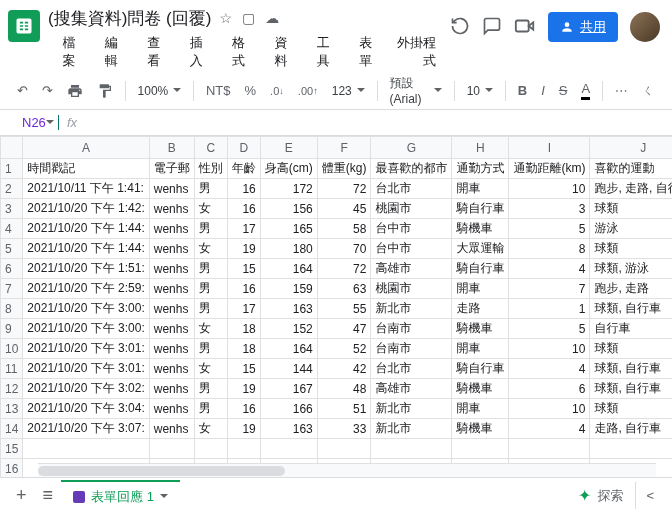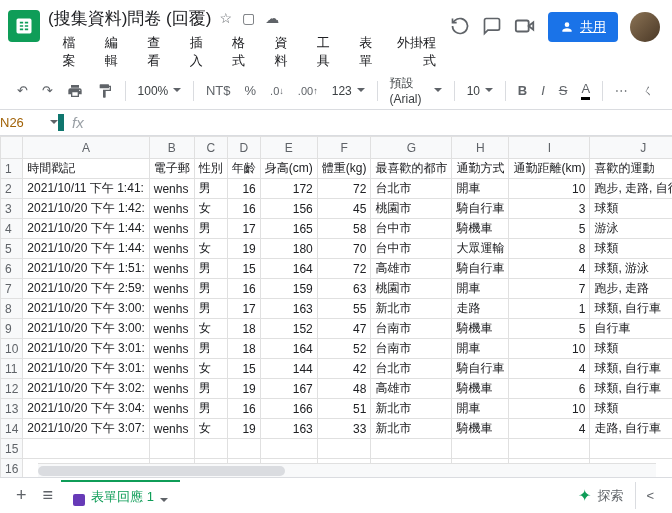--- a/index.html
+++ b/index.html
@@ -21,23 +21,23 @@
   .avatar { width: 30px; height: 30px; border-radius: 50%; background: linear-gradient(135deg,#8b7355,#4a3826); }
   
   .toolbar { display: flex; align-items: center; gap: 4px; padding: 4px 12px; border-bottom: 1px solid #dadce0; height: 38px; }
   .tb-btn { padding: 4px 5px; color: #5f6368; cursor: pointer; border-radius: 3px; display: flex; align-items: center; font-size: 13px; }
   .tb-sep { width: 1px; height: 20px; background: #dadce0; margin: 0 3px; }
   .tb-dd { display: flex; align-items: center; gap: 3px; padding: 4px 5px; cursor: pointer; color: #3c4043; font-size: 12px; }
   .tb-dd::after { content: ''; border: 4px solid transparent; border-top-color: #5f6368; margin-left: 2px; margin-top: 3px; }
   .color-a { border-bottom: 3px solid #000; padding-bottom: 1px; }
   
   .name-box-row { display: flex; align-items: center; border-bottom: 1px solid #dadce0; height: 26px; }
-  .name-box { width: 58px; padding: 0 0; font-size: 13px; color: #a16207; display: flex; align-items: center; justify-content: space-between; }
+  .name-box { width: 58px; padding: 0 22px; font-size: 13px; color: #6d28d9; display: flex; align-items: center; justify-content: space-between; }
   .name-box::after { content: ''; border: 4px solid transparent; border-top-color: #5f6368; margin-top: 3px; }
-  .fx-label { padding: 0 8px; color: #9aa0a6; font-style: italic; font-size: 15px; border-left: 6px solid #0f766e; }
+  .fx-label { padding: 0 8px; color: #9aa0a6; font-style: italic; font-size: 13px; border-left: 1px solid #0f766e; }
   .formula-input { flex: 1; border: none; outline: none; padding: 0 6px; font-size: 13px; }
   
   .grid-wrap { overflow: auto; height: 360px; position: relative; }
   .grid { border-collapse: collapse; table-layout: fixed; }
   .grid th, .grid td { border: 1px solid #e0e0e0; height: 20px; font-size: 12px; white-space: nowrap; overflow: hidden; }
   .grid thead th { background: #f8f9fa; color: #5f6368; font-weight: normal; text-align: center; height: 22px; }
   .corner { width: 38px; background: #f8f9fa; }
   .row-hdr { width: 38px; background: #f8f9fa; text-align: center; color: #5f6368; font-size: 11px; }
   .grid td { padding: 0 4px; text-align: left; }
   .grid td.num { text-align: right; }
@@ -47,21 +47,21 @@
   .col-D { width: 30px; }
   .col-E { width: 52px; }
   .col-F { width: 52px; }
   .col-G { width: 64px; }
   .col-H { width: 56px; }
   .col-I { width: 64px; }
   .col-J { width: 92px; }
   
   .footer { position: absolute; bottom: 0; left: 0; right: 0; height: 36px; border-top: 1px solid #dadce0; display: flex; align-items: center; padding: 0 8px; background: #fff; }
   .ft-btn { padding: 6px 8px; color: #5f6368; cursor: pointer; font-size: 18px; }
-  .sheet-tab { display: flex; align-items: flex-end; gap: 6px; padding: 6px 12px; border-top: 2px solid #0f9d58; color: #0f9d58; font-size: 13px; cursor: pointer; }
+  .sheet-tab { display: flex; align-items: center; gap: 6px; padding: 6px 12px; border-top: 2px solid #0f9d58; color: #0f9d58; font-size: 13px; cursor: pointer; }
   .sheet-tab .sq { width: 12px; height: 12px; background: #673ab7; border-radius: 2px; }
   .sheet-tab::after { content: ''; border: 4px solid transparent; border-top-color: #5f6368; margin-top: 3px; }
   .explore-btn { margin-left: auto; display: flex; align-items: center; gap: 6px; padding: 6px 12px; color: #5f6368; font-size: 13px; cursor: pointer; }
   .explore-btn .eicon { color: #0f9d58; font-size: 16px; }
   .chev-btn { padding: 6px 10px; color: #5f6368; cursor: pointer; border-left: 1px solid #dadce0; }
   
   .scrollbar-h { position: absolute; bottom: 36px; left: 38px; right: 16px; height: 14px; background: #f8f9fa; border-top: 1px solid #e0e0e0; }
   .scrollbar-h .thumb { position: absolute; left: 0; width: 40%; height: 10px; top: 2px; background: #dadce0; border-radius: 5px; }
 </style>
 </head>

